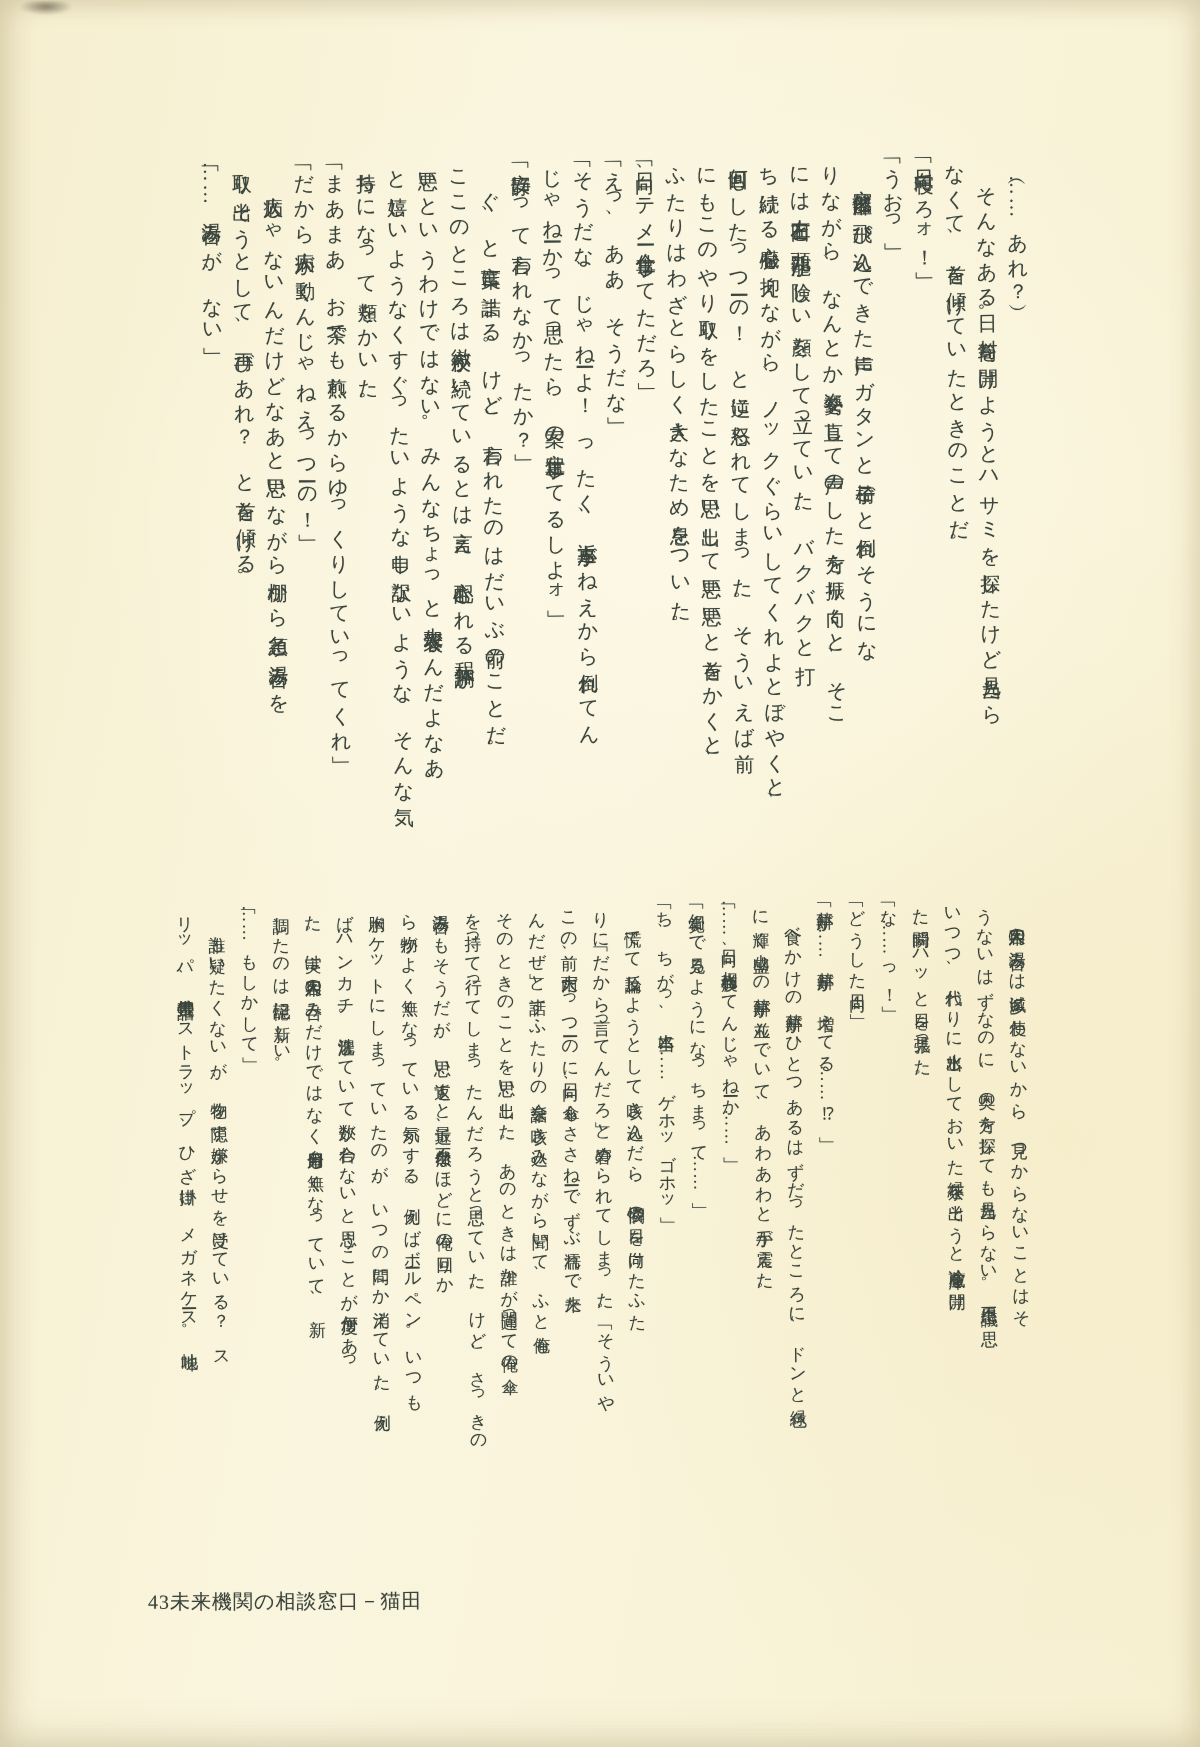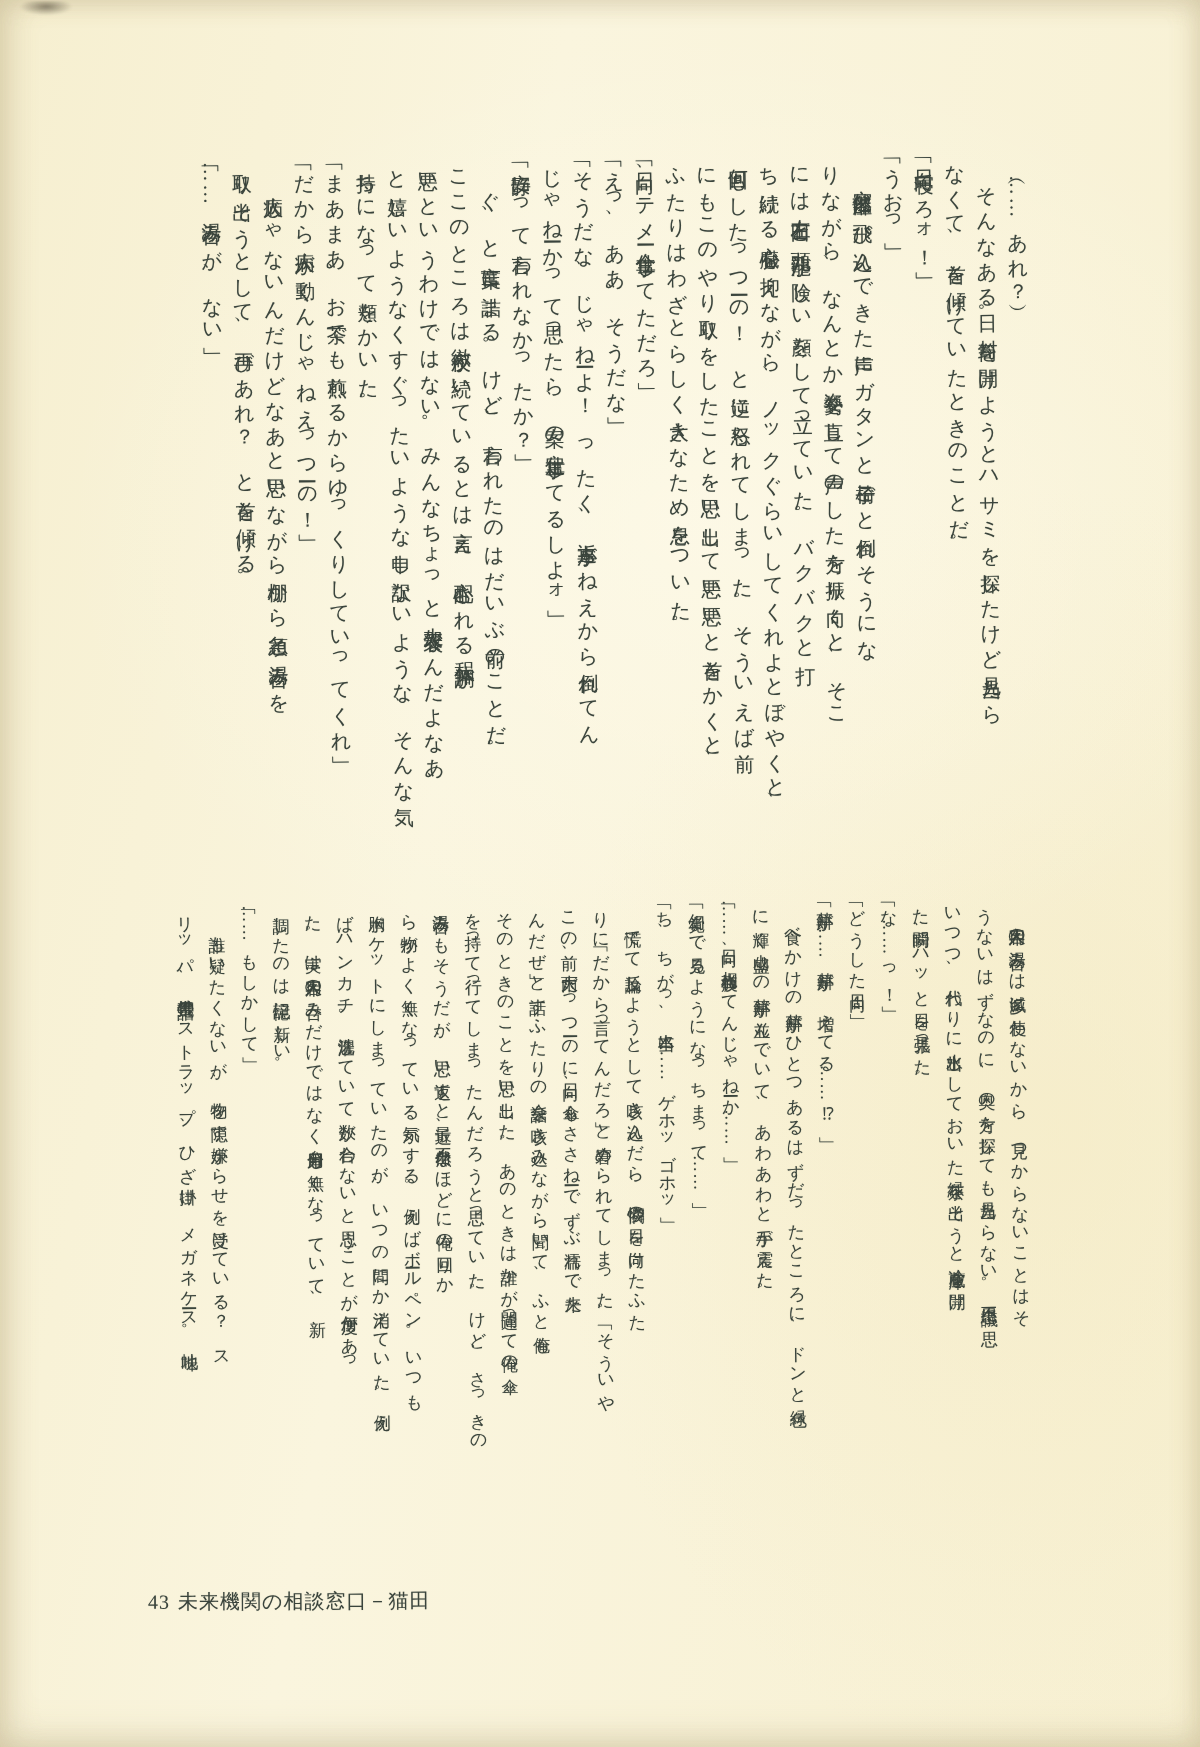--- a/index.html
+++ b/index.html
@@ -54,21 +54,21 @@
     font-size:17px; letter-spacing:1.4px;
   }
   .block-bottom .tline { line-height:32px; }
   .footer {
     position:absolute; left:148px; top:1588px;
     color: var(--ink);
     font-size:20px; letter-spacing:1px;
     text-shadow: 0 0 1px rgba(58,68,60,.28);
     transform: rotate(-0.3deg);
   }
-  .footer .num { margin-right:8px; }
+  .footer .num { margin-right:0; }
 </style>
 </head>
 <body>
 
 <div class="page">
   <div class="smudge"></div>
 
   <div class="vblock block-top">
       <p class="tline">　（……あれ？）</p>
       <p class="tline">　そんなある日。封筒を開けようとハサミを探したけど見当たら</p>

